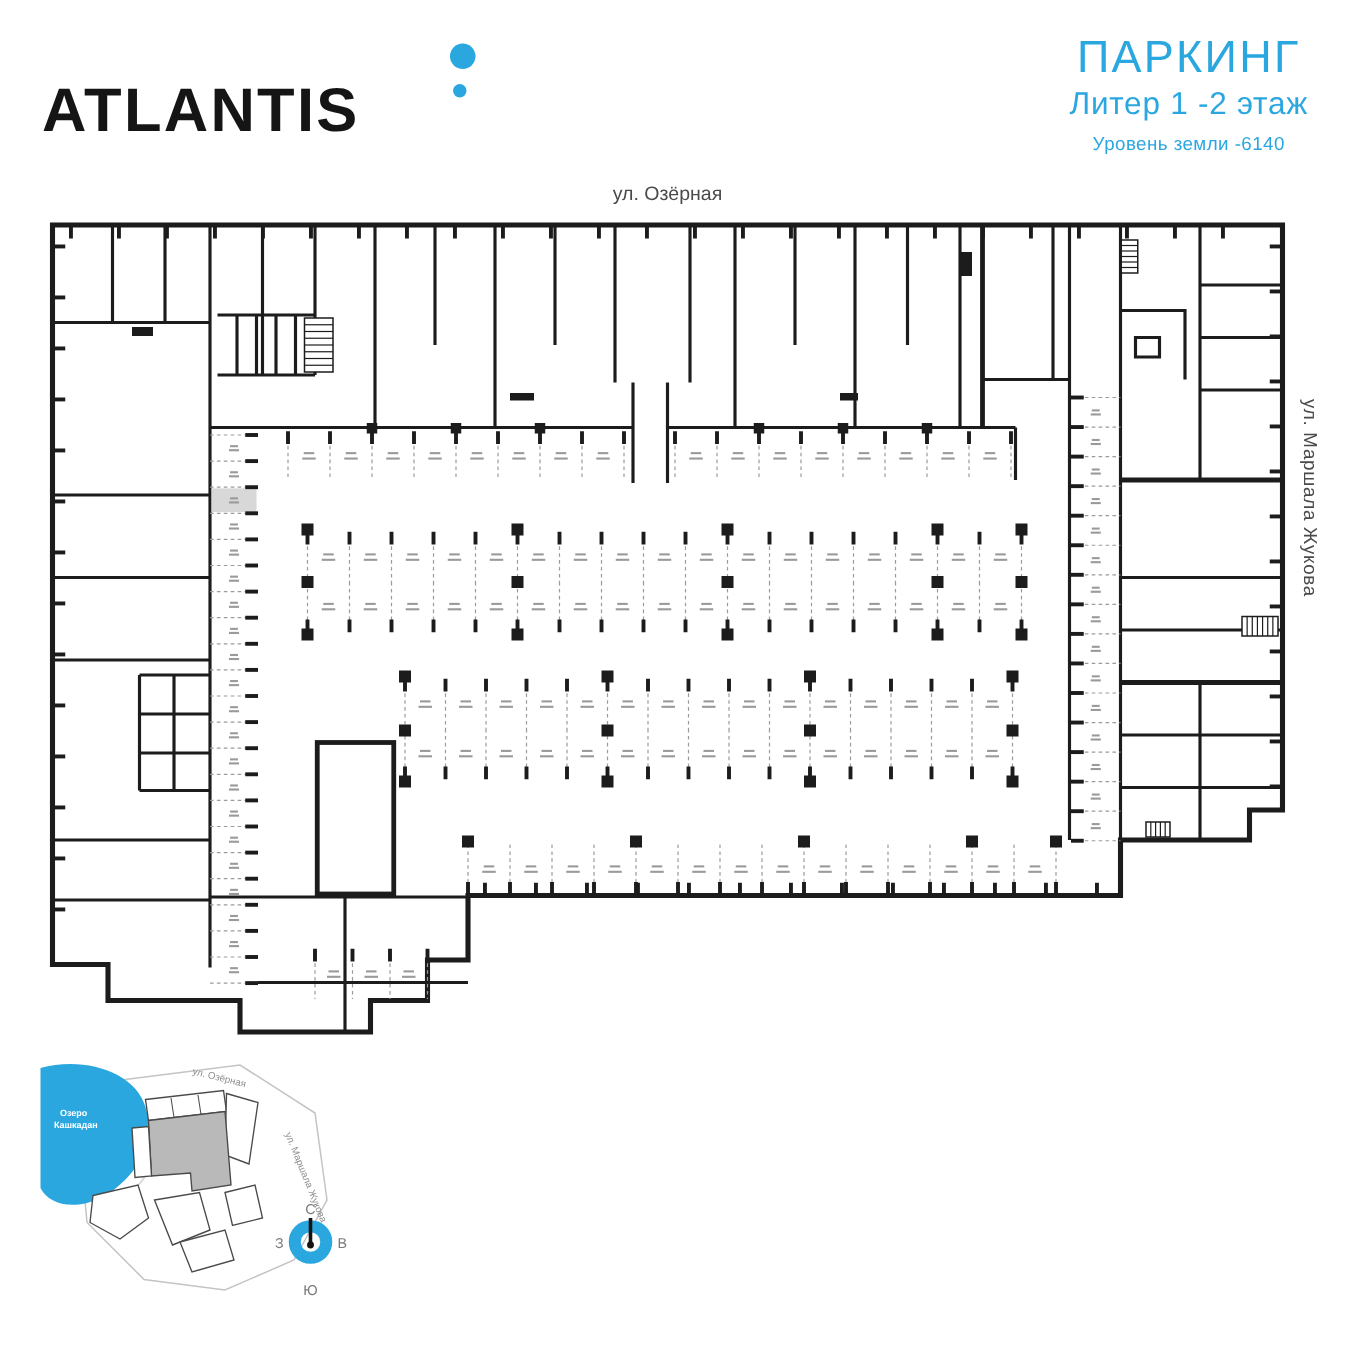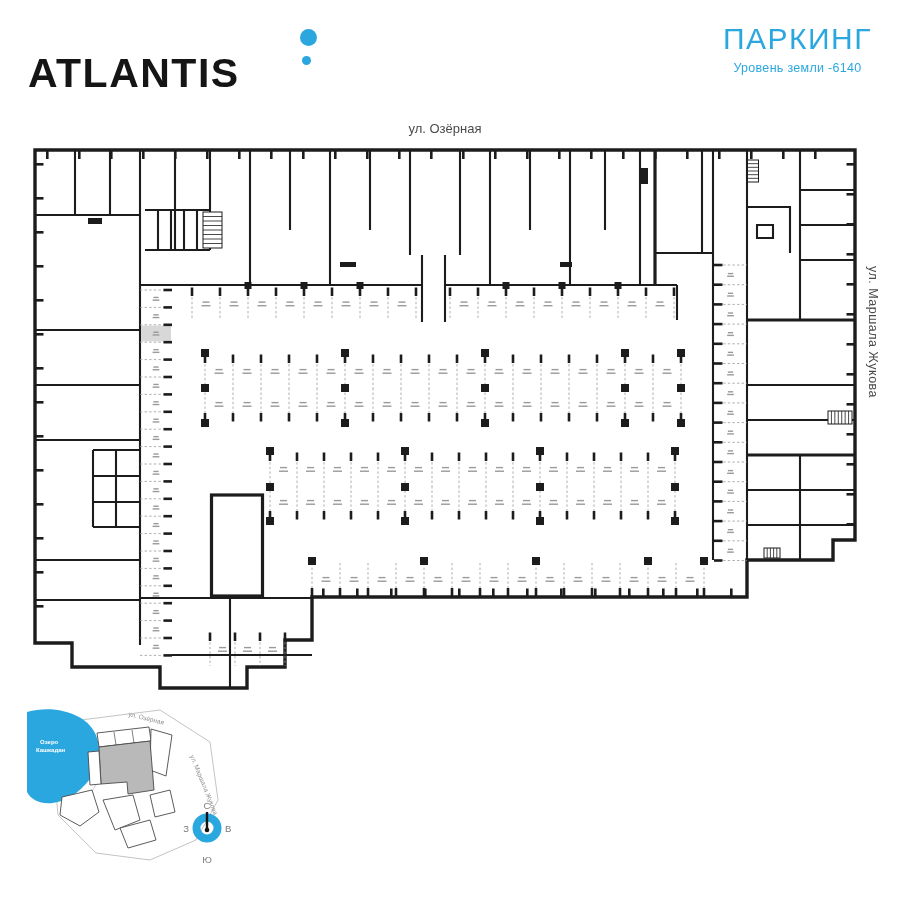--- a/index.html
+++ b/index.html
@@ -31,20 +31,21 @@
 <body>
 
 <div class="page">
 
   <div class="logo-text">ATLANTIS</div>
   <span class="dot dot-big"></span>
   <span class="dot dot-small"></span>
 
   <div class="title-block">
     <div class="title">ПАРКИНГ</div>
+    <div class="subtitle">Литер 1 -2 этаж</div>
     <div class="note">Уровень земли -6140</div>
   </div>
 
   <div class="street-top">ул. Озёрная</div>
   <div class="street-right">ул. Маршала Жукова</div>
 
   <svg id="plan" width="900" height="900" viewBox="0 0 900 900">
     <g id="plan-g">
         <path d="M35,150 H855 V540 H833 V560 H747 V597 H312 V640 H285 V667 H247 V688 H160 V667 H72 V643 H35 Z" fill="#fff" stroke="#1C1C1C" stroke-width="3.4" stroke-linejoin="miter"></path>
         <rect x="46" y="150" width="2.6" height="9" fill="#1C1C1C"></rect>

